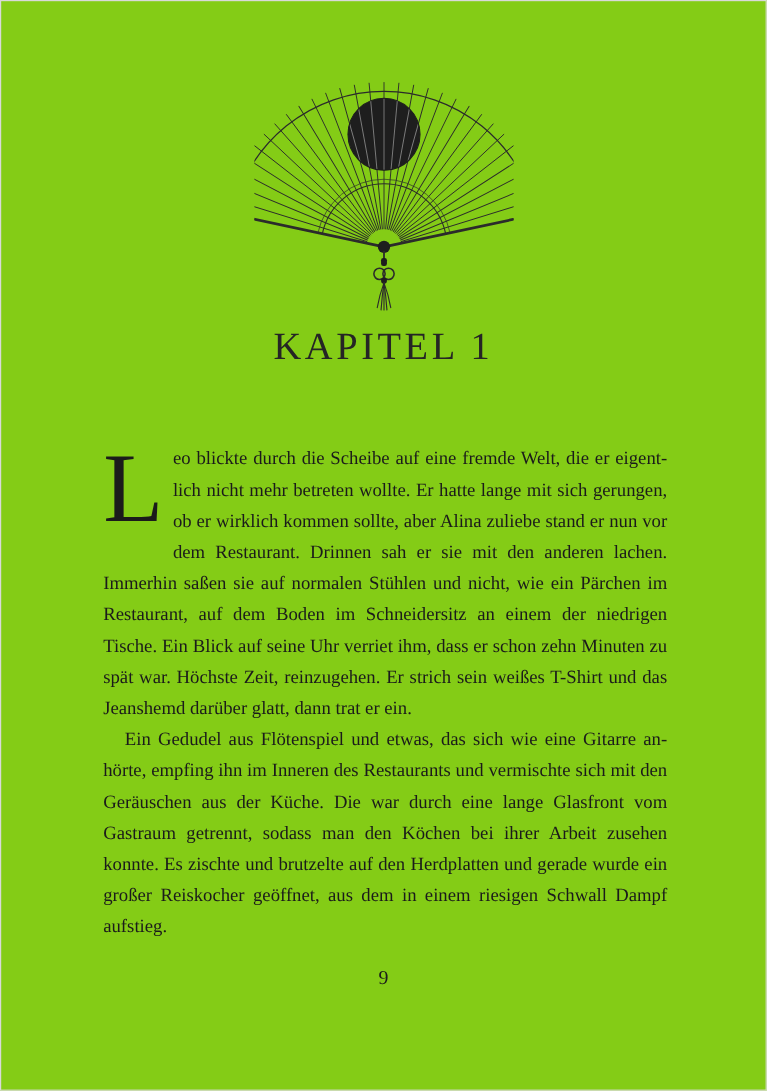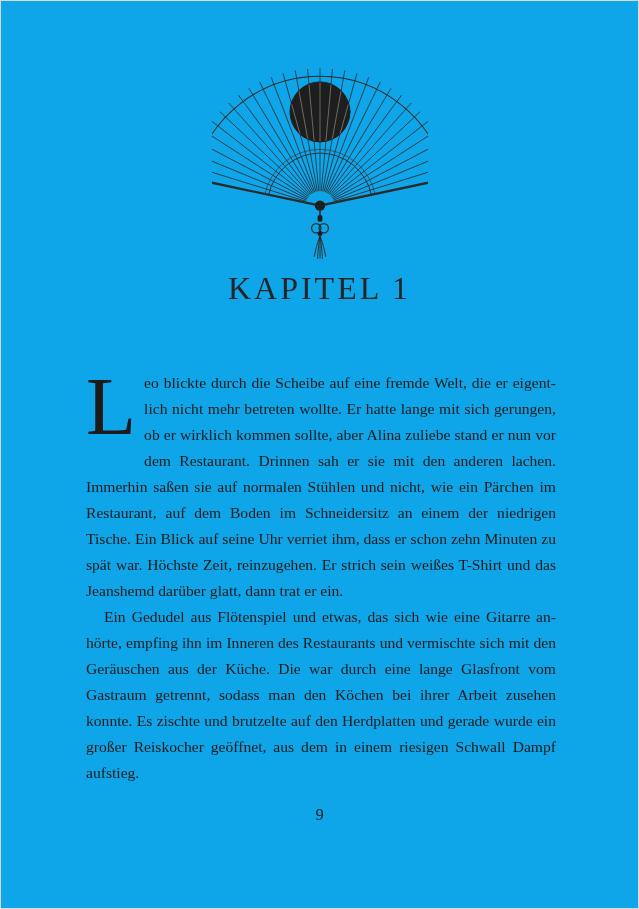--- a/index.html
+++ b/index.html
@@ -1,21 +1,21 @@
 <!DOCTYPE html>
 <html lang="de"><head>
 <meta charset="utf-8">
 <style>
   html, body { margin: 0; padding: 0; background: #ffffff; }
   .page {
     position: relative;
     width: 639px;
     height: 909px;
     margin: 0 auto;
-    background: #0ea5e9;
+    background: #84cc16;
     border: 1px solid #d9d9d9;
     box-sizing: border-box;
     font-family: "Liberation Serif", "DejaVu Serif", serif;
     color: #1b1b1b;
     overflow: hidden;
   }
   .illustration {
     position: absolute;
     top: 64px;
     left: 0;

